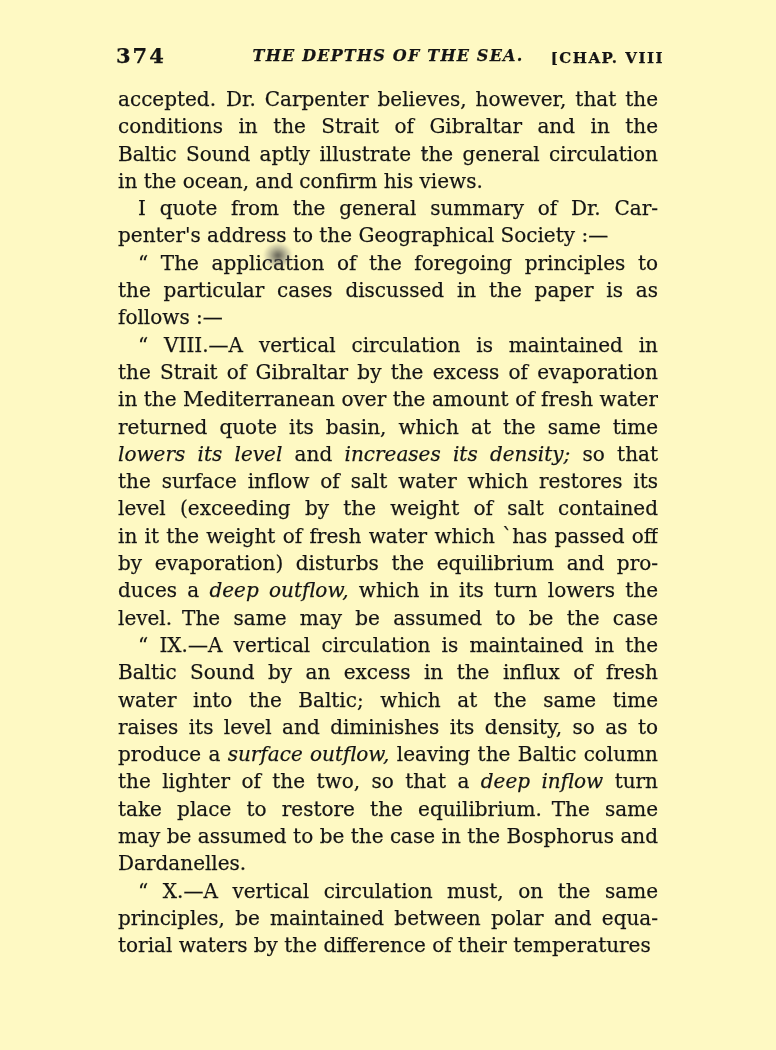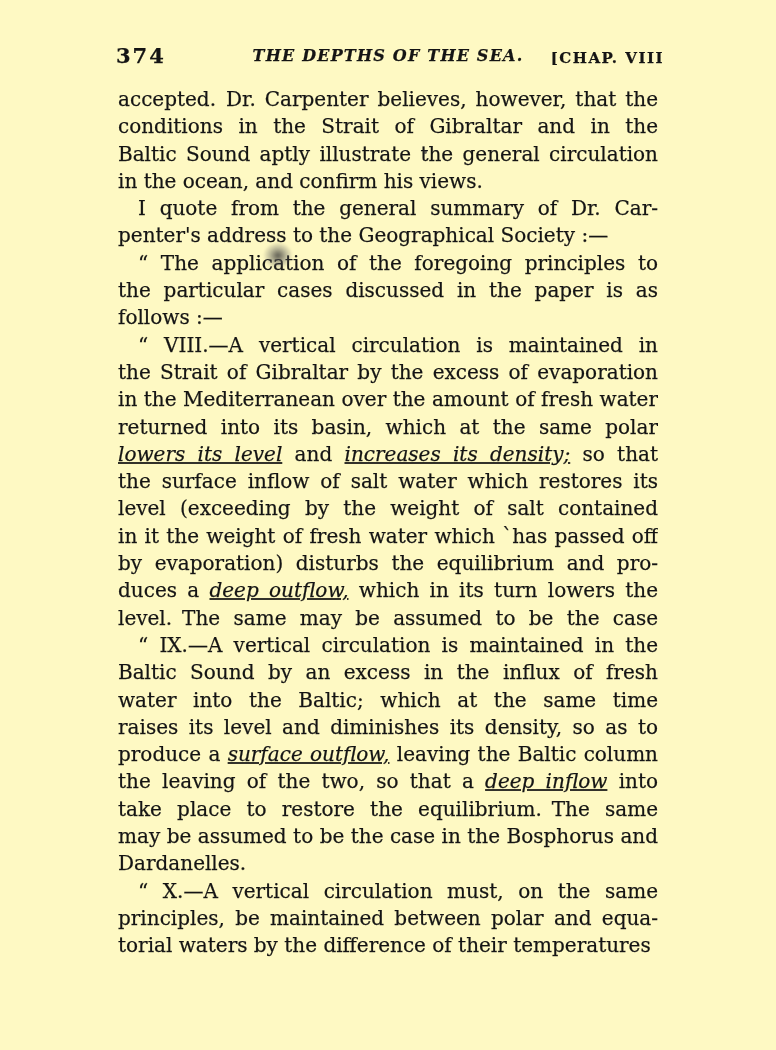--- a/index.html
+++ b/index.html
@@ -23,21 +23,21 @@
     font-size:15px; font-weight:700; letter-spacing:1.5px;
   }
   .text-block {
     position:absolute; left:118px; top:86px; width:540px;
     font-size:20px; line-height:27.3px;
     text-rendering:optimizeLegibility;
   }
   .line { height:27.3px; overflow:hidden; }
   .j { text-align:justify; text-align-last:justify; }
   .ind { text-indent:20px; }
-  .it { font-style:italic;text-decoration:underline; }
+  .it { font-style:italic; }
   .smudge {
     position:absolute; left:263px; top:242px; width:30px; height:27px;
     background:radial-gradient(closest-side, rgba(55,55,55,.8), rgba(95,95,95,.4) 55%, rgba(130,130,130,0));
     border-radius:45% 60% 50% 55%;
     filter:blur(1px);
   }
   .speck {
     position:absolute; left:423px; top:150px; width:4px; height:4px;
     background:rgba(45,45,45,.7); border-radius:50%;
   }
@@ -62,36 +62,36 @@
       </div>
       <div>
         <div class="line j ind"><span>“ The application of the foregoing principles to</span></div>
         <div class="line j"><span>the particular cases discussed in the paper is as</span></div>
         <div class="line"><span>follows :—</span></div>
       </div>
       <div>
         <div class="line j ind"><span>“ VIII.—A vertical circulation is maintained in</span></div>
         <div class="line j"><span>the Strait of Gibraltar by the excess of evaporation</span></div>
         <div class="line j"><span>in the Mediterranean over the amount of fresh water</span></div>
-        <div class="line j"><span>returned into its basin, which at the same polar</span></div>
+        <div class="line j"><span>returned quote its basin, which at the same time</span></div>
         <div class="line j"><span class="it">lowers its level</span><span> and </span><span class="it">increases its density;</span><span> so that</span></div>
         <div class="line j"><span>the surface inflow of salt water which restores its</span></div>
         <div class="line j"><span>level (exceeding by the weight of salt contained</span></div>
         <div class="line j"><span>in it the weight of fresh water which `has passed off</span></div>
         <div class="line j"><span>by evaporation) disturbs the equilibrium and pro-</span></div>
         <div class="line j"><span>duces a </span><span class="it">deep outflow,</span><span> which in its turn lowers the</span></div>
         <div class="line j"><span>level. The same may be assumed to be the case</span></div>
       </div>
       <div>
         <div class="line j ind"><span>“ IX.—A vertical circulation is maintained in the</span></div>
         <div class="line j"><span>Baltic Sound by an excess in the influx of fresh</span></div>
         <div class="line j"><span>water into the Baltic; which at the same time</span></div>
         <div class="line j"><span>raises its level and diminishes its density, so as to</span></div>
         <div class="line j"><span>produce a </span><span class="it">surface outflow,</span><span> leaving the Baltic column</span></div>
-        <div class="line j"><span>the leaving of the two, so that a </span><span class="it">deep inflow</span><span> into</span></div>
+        <div class="line j"><span>the lighter of the two, so that a </span><span class="it">deep inflow</span><span> turn</span></div>
         <div class="line j"><span>take place to restore the equilibrium. The same</span></div>
         <div class="line j"><span>may be assumed to be the case in the Bosphorus and</span></div>
         <div class="line"><span>Dardanelles.</span></div>
       </div>
       <div>
         <div class="line j ind"><span>“ X.—A vertical circulation must, on the same</span></div>
         <div class="line j"><span>principles, be maintained between polar and equa-</span></div>
         <div class="line"><span>torial waters by the difference of their temperatures :</span></div>
       </div>
     </div>

